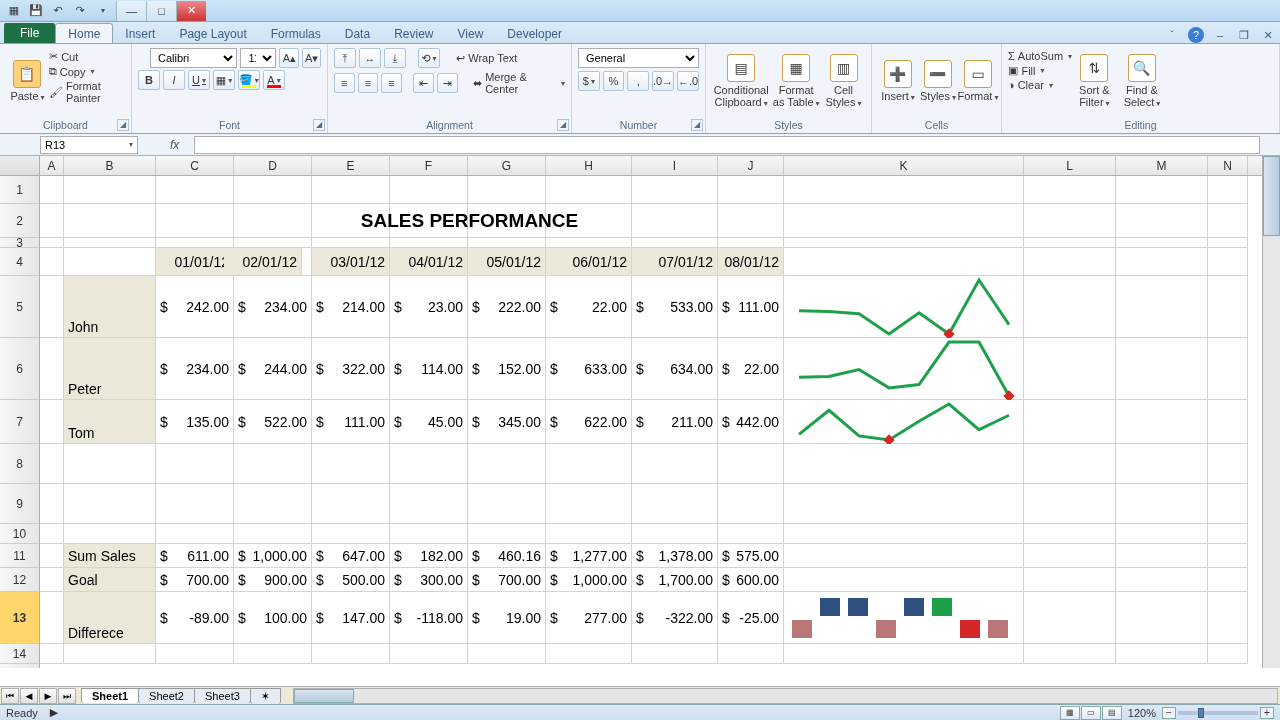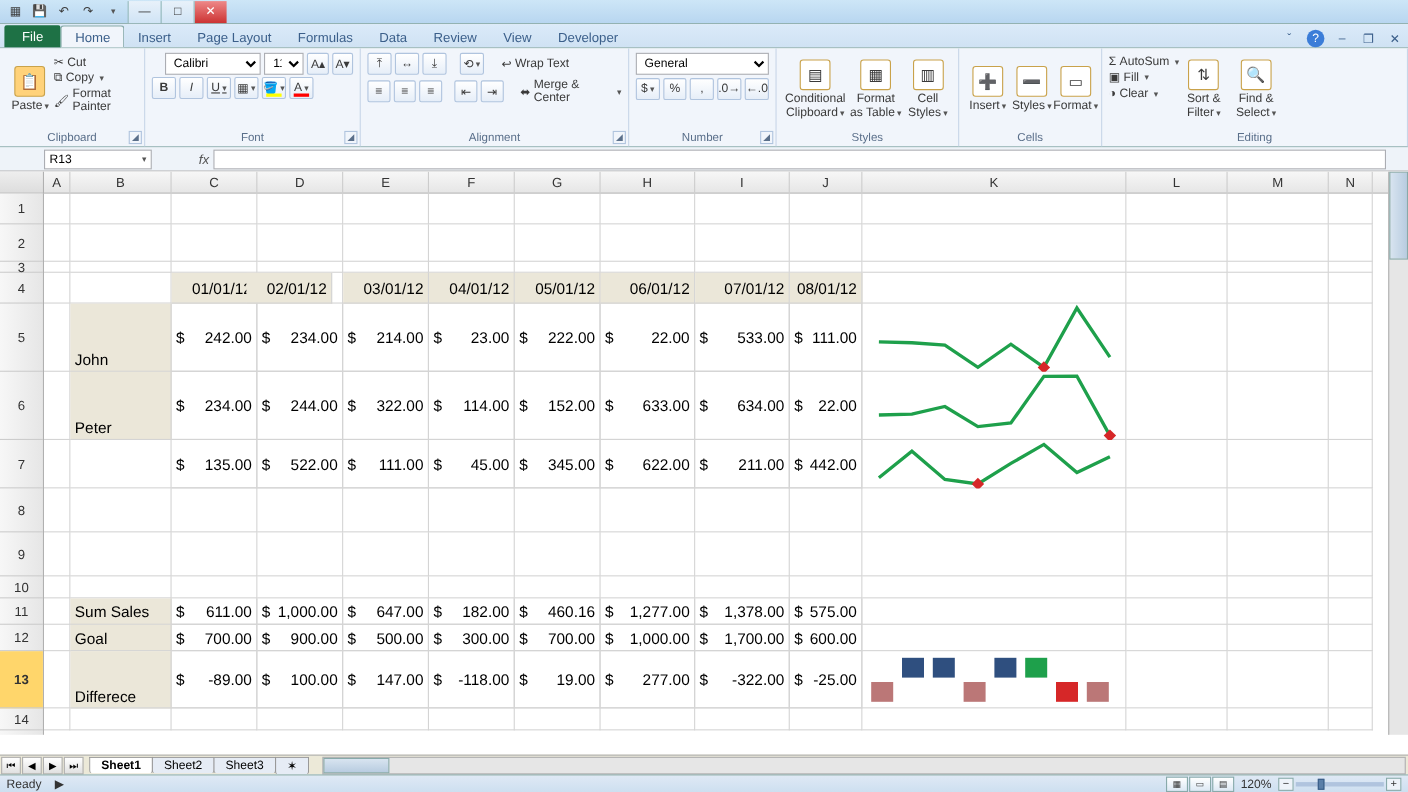--- a/index.html
+++ b/index.html
@@ -31,21 +31,21 @@
 .bigbtn { display:flex; flex-direction:column; align-items:center; justify-content:center; padding:2px 6px; border:1px solid transparent; border-radius:3px; min-width:40px;}
 .bigbtn .ic { width:28px; height:28px; background:#ffd27a; border:1px solid #c9a24a; border-radius:3px; margin-bottom:2px; display:flex; align-items:center; justify-content:center; font-size:14px;}
 .bigbtn .lbl { font-size:11px; text-align:center; line-height:1.1;}
 .smbtn { width:22px; height:20px; border:1px solid #b0c4de; background:linear-gradient(#fff,#e6eef8); border-radius:2px; display:flex; align-items:center; justify-content:center; font-size:11px;}
 .sel { height:20px; border:1px solid #abadb3; background:#fff; font-size:11px; padding:0 3px;}
 .arrow::after { content:"▾"; font-size:8px; margin-left:2px; color:#555;}
 
 
 .fbar { height:22px; border-bottom:1px solid #b0b0b0; display:flex; align-items:center; background:#eef3f9;}
 .namebox { width:98px; height:18px; margin:0 2px 0 40px; border:1px solid #abadb3; background:#fff; font-size:11px; padding:1px 4px; display:flex; align-items:center; justify-content:space-between;}
-.fx { width:20px; text-align:right; font-style:italic; font-size:12px; color:#555; margin-left:30px;}
+.fx { width:20px; text-align:left; font-style:italic; font-size:12px; color:#555; margin-left:30px;}
 .formula { flex:1; height:18px; border:1px solid #abadb3; background:#fff; margin-right:20px; margin-left:4px;}
 
 
 .gridwrap { position:absolute; top:156px; bottom:34px; left:0; right:0; overflow:hidden; background:#fff;}
 .colhead { position:absolute; top:0; left:40px; right:18px; height:20px; display:flex; background:linear-gradient(#f7f7f7,#e6e6e6); border-bottom:1px solid #b0b0b0;}
 .colhead div { border-right:1px solid #ccc; text-align:center; font-size:12px; color:#333; line-height:20px;}
 .rowhead { position:absolute; top:20px; left:0; width:40px; bottom:18px; background:linear-gradient(90deg,#f7f7f7,#e6e6e6); border-right:1px solid #b0b0b0;}
 .rowhead div { border-bottom:1px solid #ccc; text-align:center; font-size:12px; color:#333;}
 .selallbox { position:absolute; top:0; left:0; width:40px; height:20px; background:linear-gradient(#eee,#ddd); border-right:1px solid #b0b0b0; border-bottom:1px solid #b0b0b0;}
 .cells { position:absolute; top:20px; left:40px; right:18px; bottom:18px; overflow:hidden;}
@@ -508,30 +508,32 @@
       <div class="cell " style="left: 272px; top: 468px; width: 78px; height: 20px;"></div>
       <div class="cell " style="left: 350px; top: 468px; width: 78px; height: 20px;"></div>
       <div class="cell " style="left: 428px; top: 468px; width: 78px; height: 20px;"></div>
       <div class="cell " style="left: 506px; top: 468px; width: 86px; height: 20px;"></div>
       <div class="cell " style="left: 592px; top: 468px; width: 86px; height: 20px;"></div>
       <div class="cell " style="left: 678px; top: 468px; width: 66px; height: 20px;"></div>
       <div class="cell " style="left: 744px; top: 468px; width: 240px; height: 20px;"></div>
       <div class="cell " style="left: 984px; top: 468px; width: 92px; height: 20px;"></div>
       <div class="cell " style="left: 1076px; top: 468px; width: 92px; height: 20px;"></div>
       <div class="cell " style="left: 1168px; top: 468px; width: 40px; height: 20px;"></div>
+      <div class="cell titlecell" style="left: 116px; top: 28px; width: 628px; height: 34px;">SALES PERFORMANCE</div>
       <div class="cell header" style="left: 116px; top: 72px; width: 78px; height: 28px; justify-content: flex-end;">01/01/12</div>
       <div class="cell header" style="left: 184px; top: 72px; width: 78px; height: 28px; justify-content: flex-end;">02/01/12</div>
       <div class="cell header" style="left: 272px; top: 72px; width: 78px; height: 28px; justify-content: flex-end;">03/01/12</div>
       <div class="cell header" style="left: 350px; top: 72px; width: 78px; height: 28px; justify-content: flex-end;">04/01/12</div>
       <div class="cell header" style="left: 428px; top: 72px; width: 78px; height: 28px; justify-content: flex-end;">05/01/12</div>
       <div class="cell header" style="left: 506px; top: 72px; width: 86px; height: 28px; justify-content: flex-end;">06/01/12</div>
       <div class="cell header" style="left: 592px; top: 72px; width: 86px; height: 28px; justify-content: flex-end;">07/01/12</div>
       <div class="cell header" style="left: 678px; top: 72px; width: 66px; height: 28px; justify-content: flex-end;">08/01/12</div>
       <div class="cell namecol" style="left: 24px; top: 100px; width: 92px; height: 62px; align-items: flex-end;">John</div>
       <div class="cell namecol" style="left: 24px; top: 162px; width: 92px; height: 62px; align-items: flex-end;">Peter</div>
+      <div class="cell namecol" style="left: 24px; top: 224px; width: 92px; height: 44px; align-items: flex-end;">Tom</div>
       <div class="cell money" style="left: 116px; top: 100px; width: 78px; height: 62px;">
         <span>$</span>
         <span>242.00</span>
       </div>
       <div class="cell money" style="left: 194px; top: 100px; width: 78px; height: 62px;">
         <span>$</span>
         <span>234.00</span>
       </div>
       <div class="cell money" style="left: 272px; top: 100px; width: 78px; height: 62px;">
         <span>$</span>

